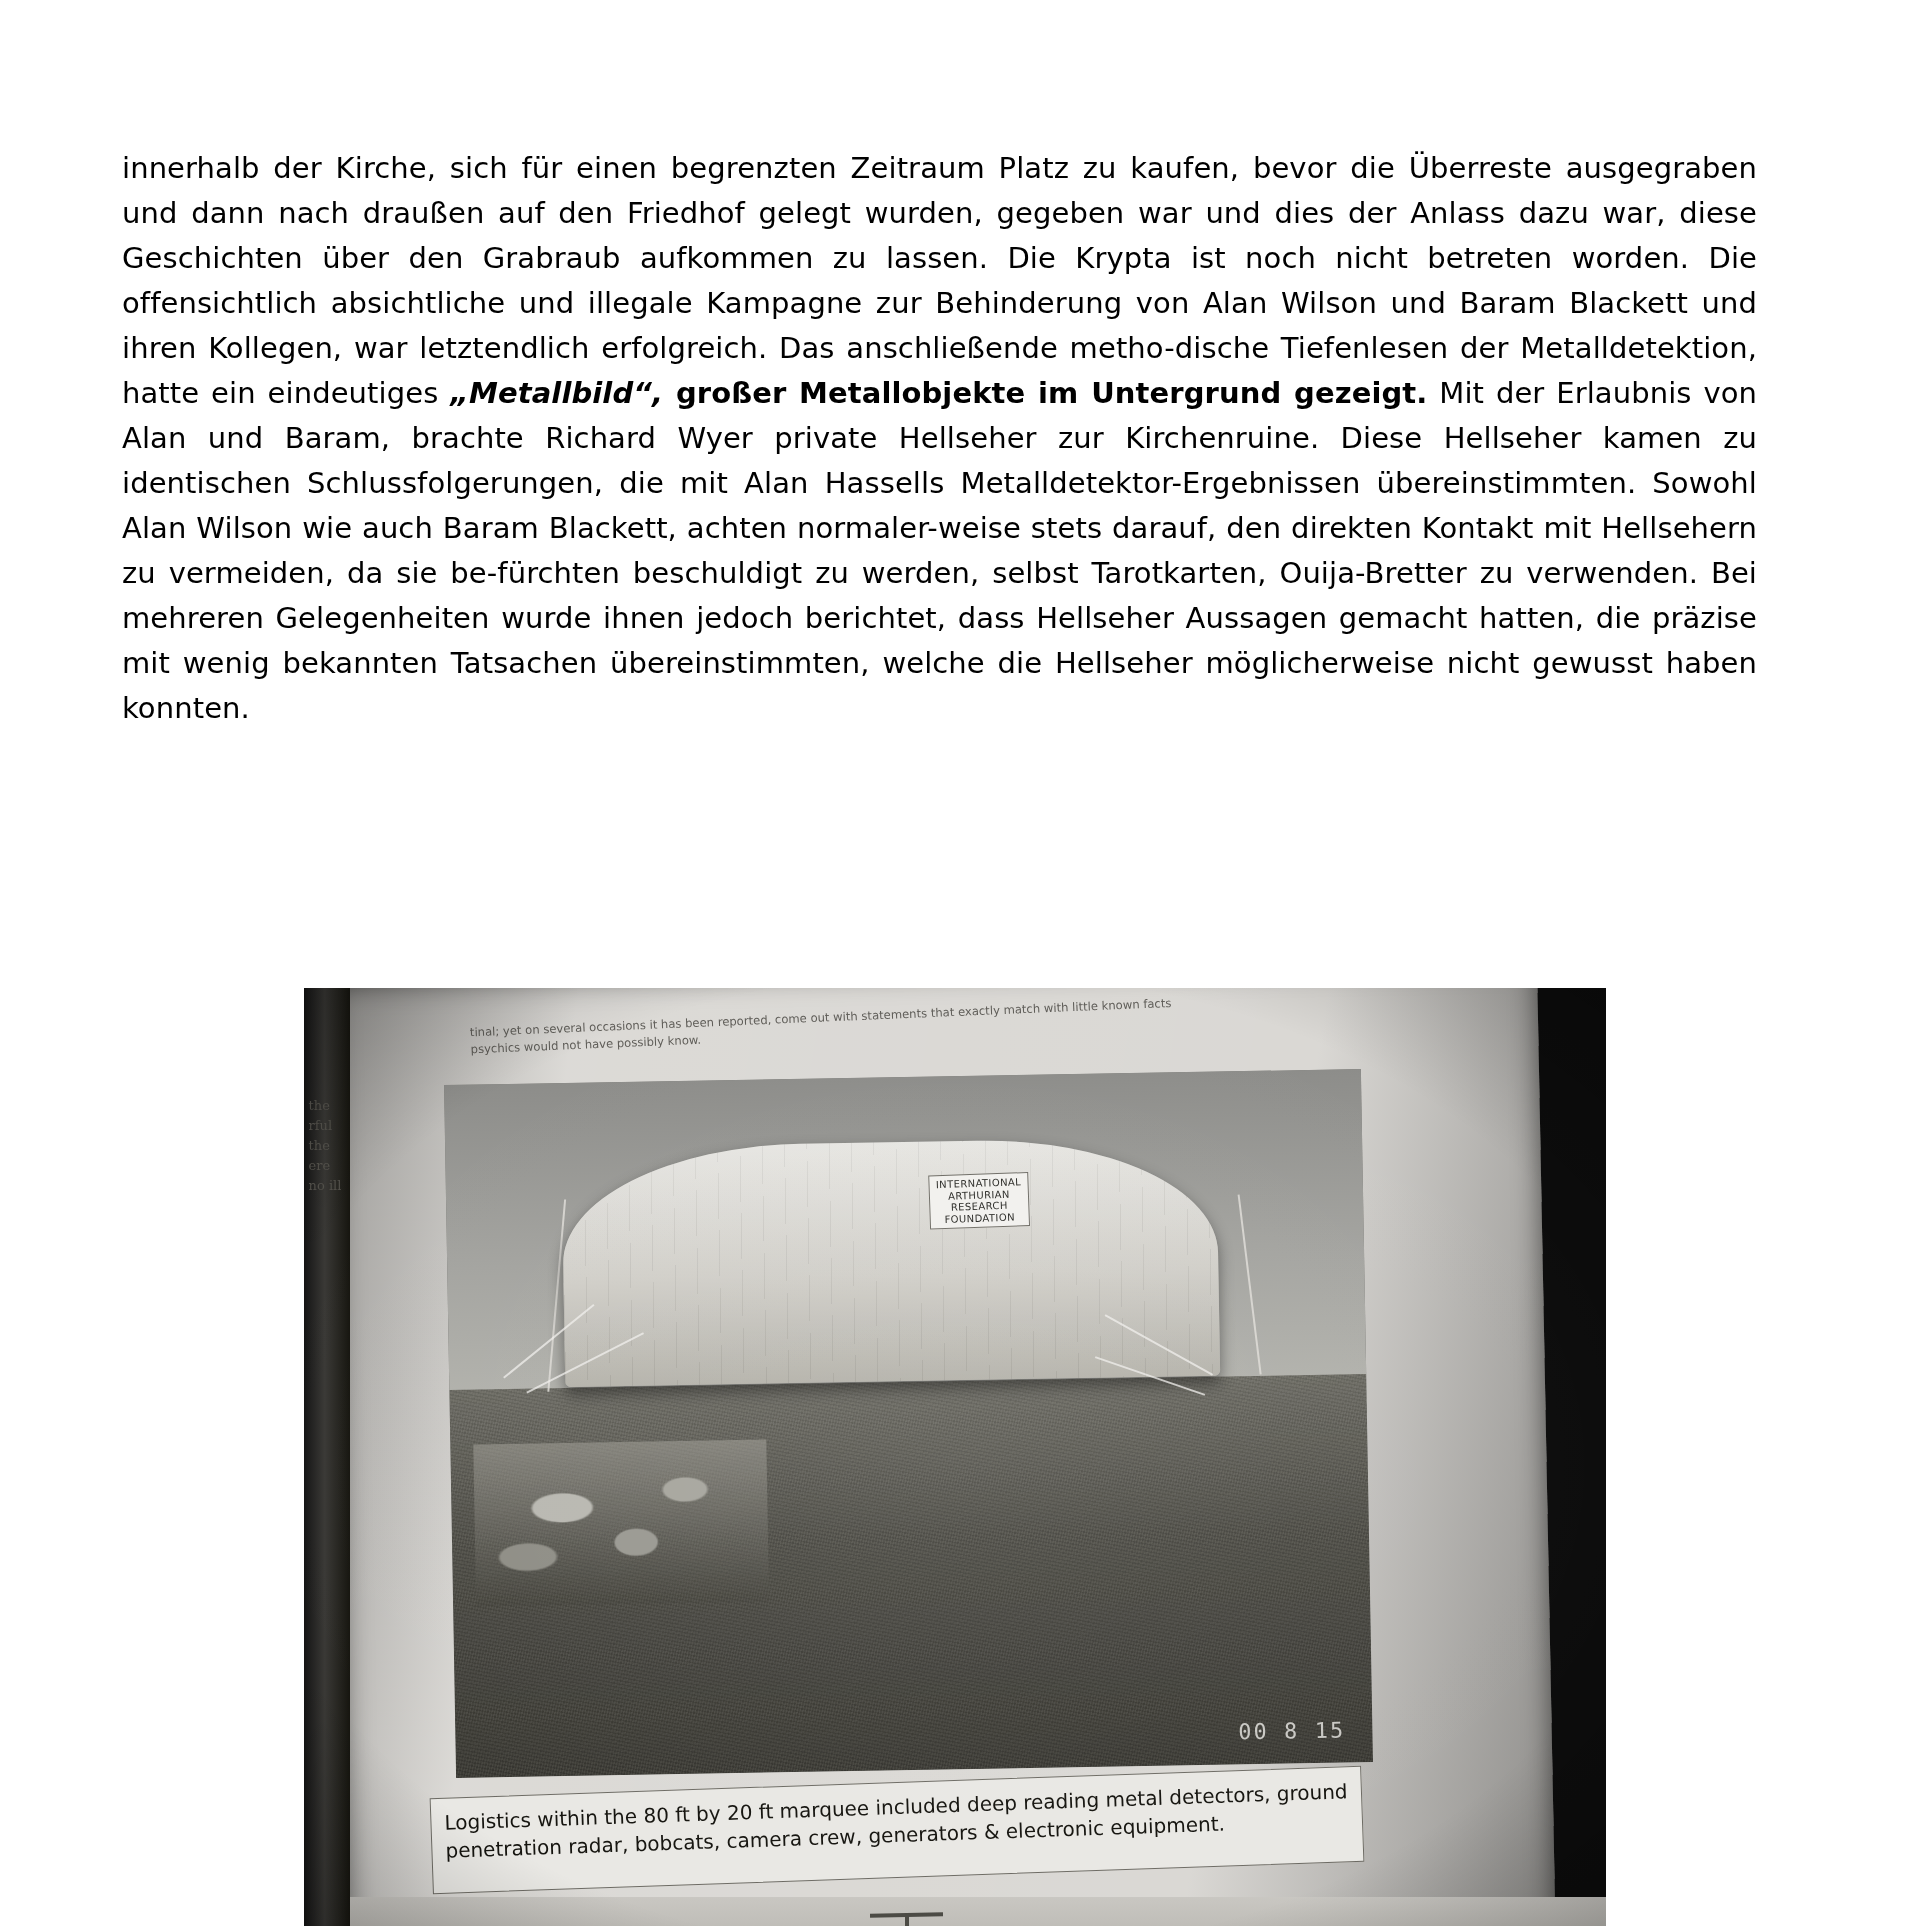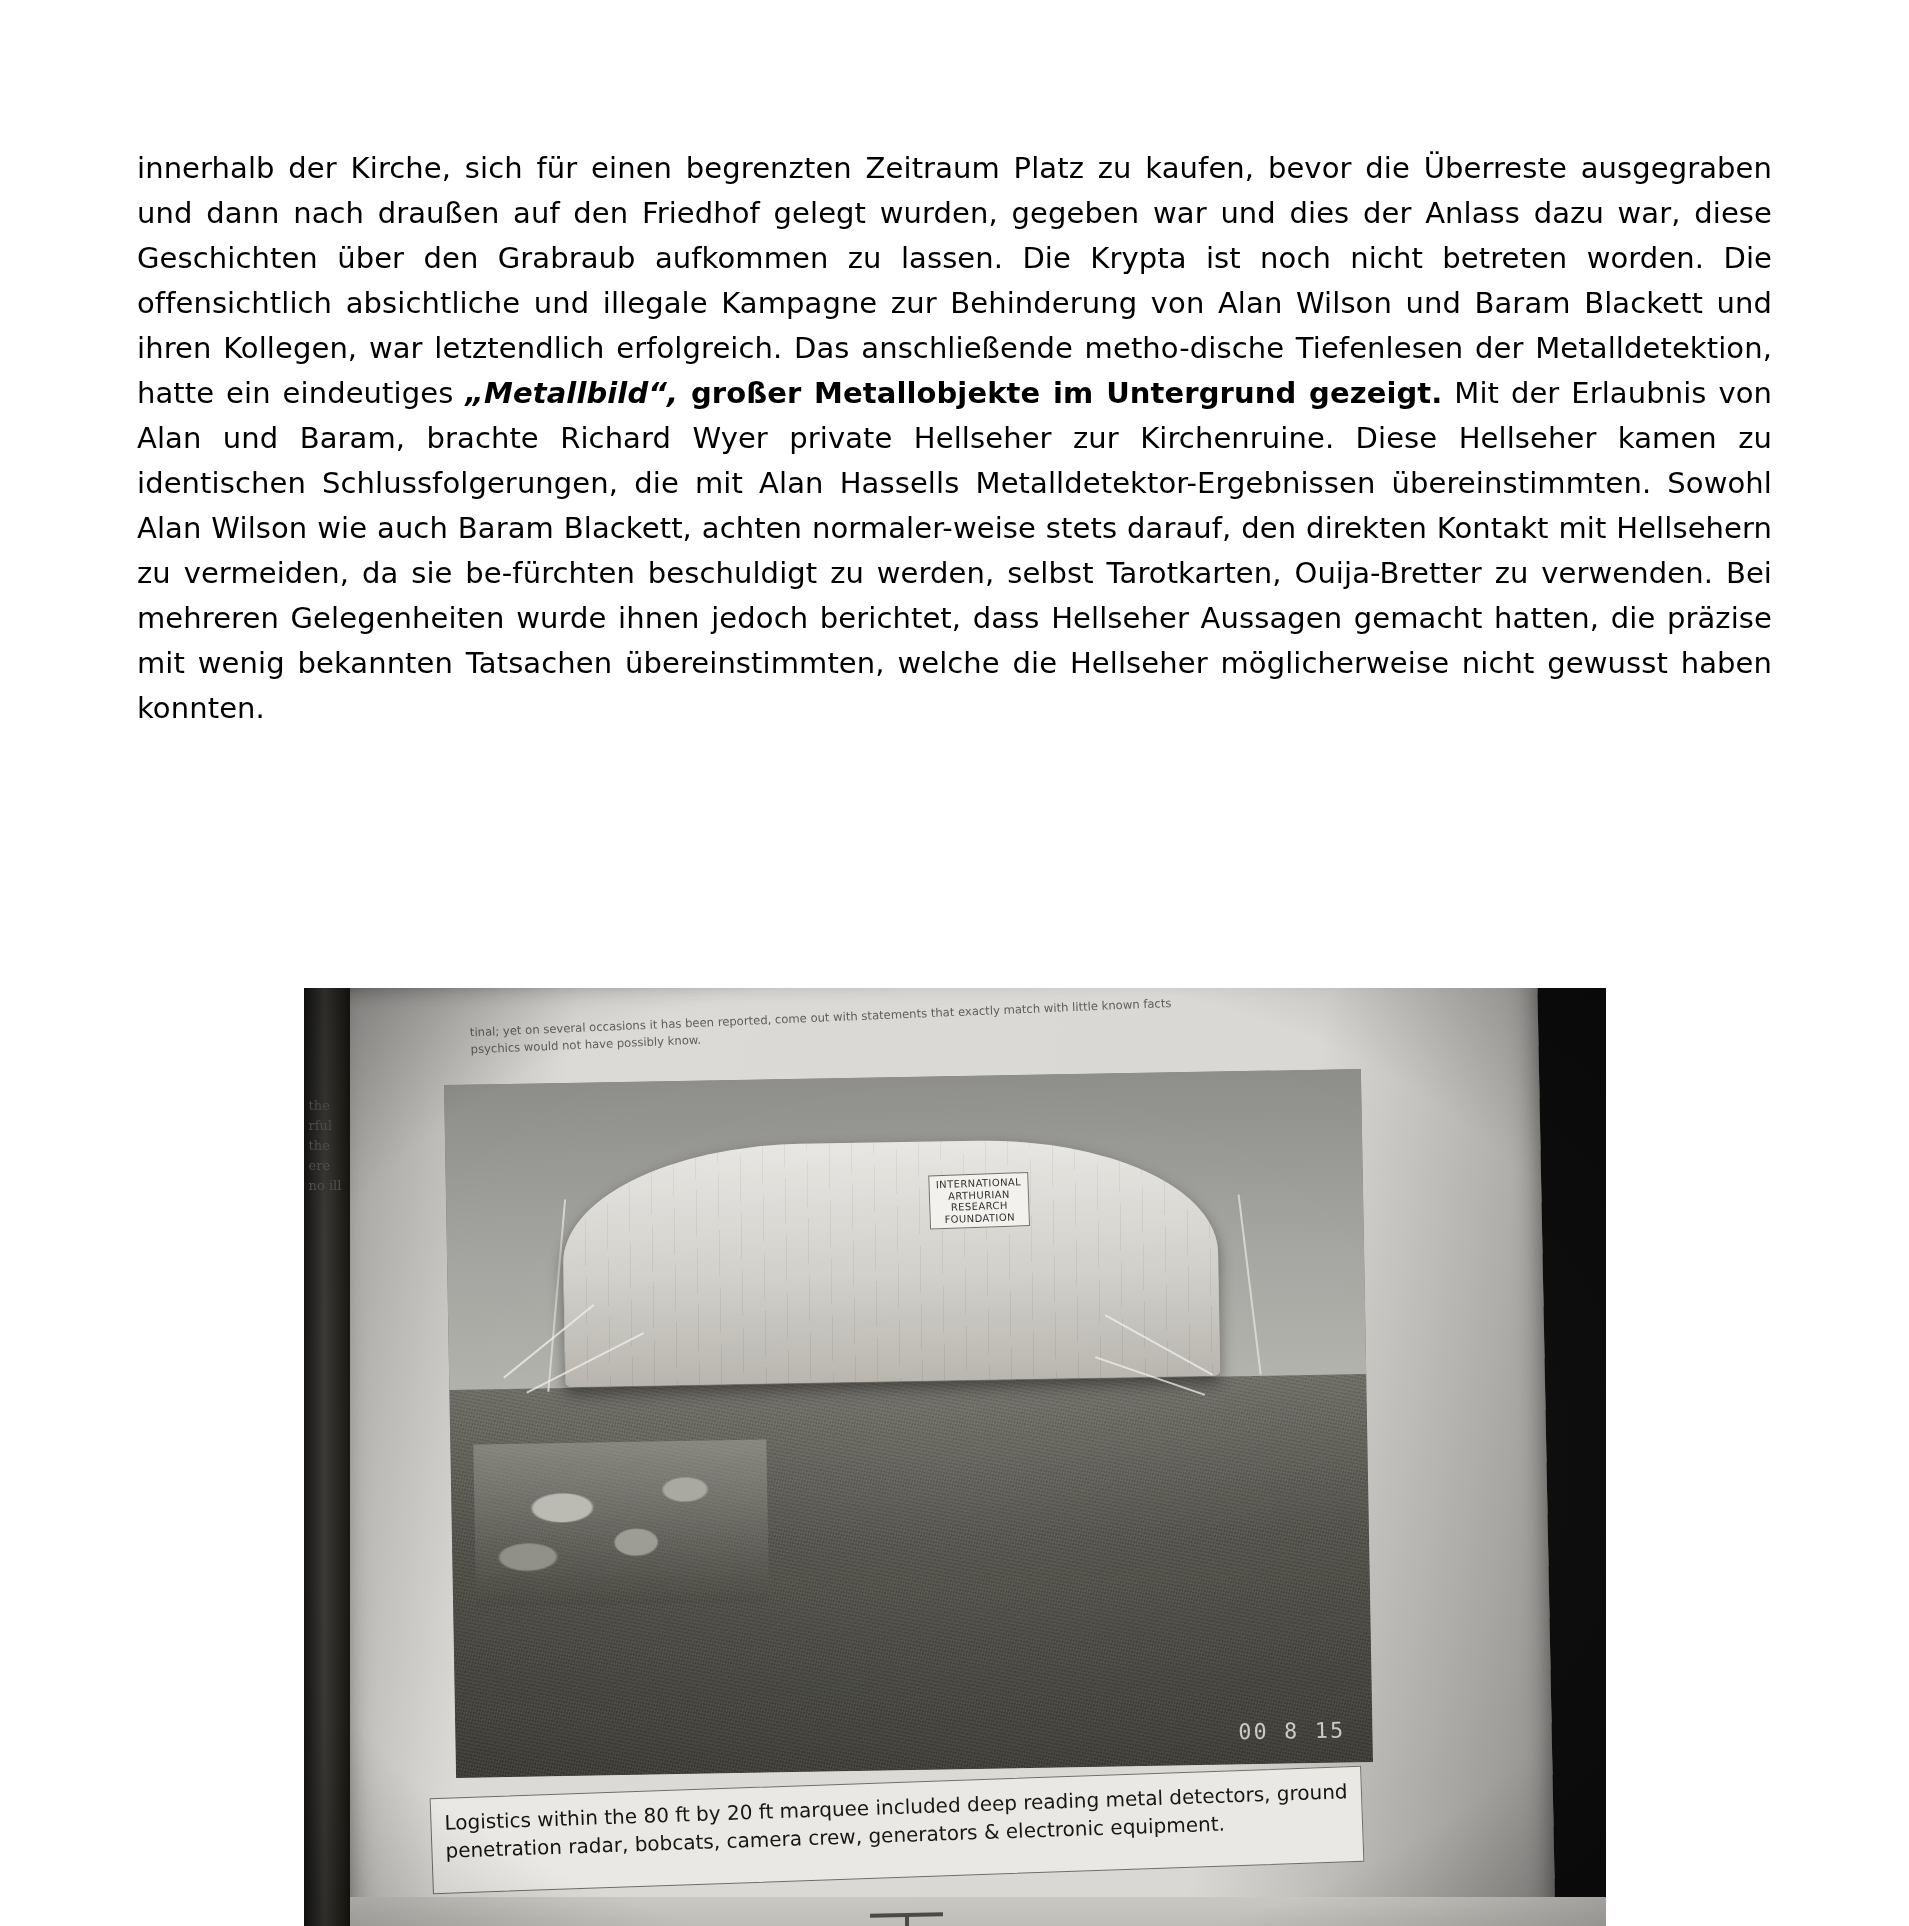--- a/index.html
+++ b/index.html
@@ -17,21 +17,21 @@
   }
   .page {
     position: absolute;
     left: 0; top: 0;
     width: 1910px;
     height: 2703px;
     background: #ffffff;
   }
   .body-text {
     position: absolute;
-    left: 137px;
+    left: 122px;
     top: 146px;
     width: 1635px;
     font-size: 29px;
     line-height: 45px;
     text-align: justify;
     text-justify: inter-word;
     letter-spacing: 0.1px;
   }
   .body-text b { font-weight: bold; }
   .bi { font-weight: bold; font-style: italic; }

